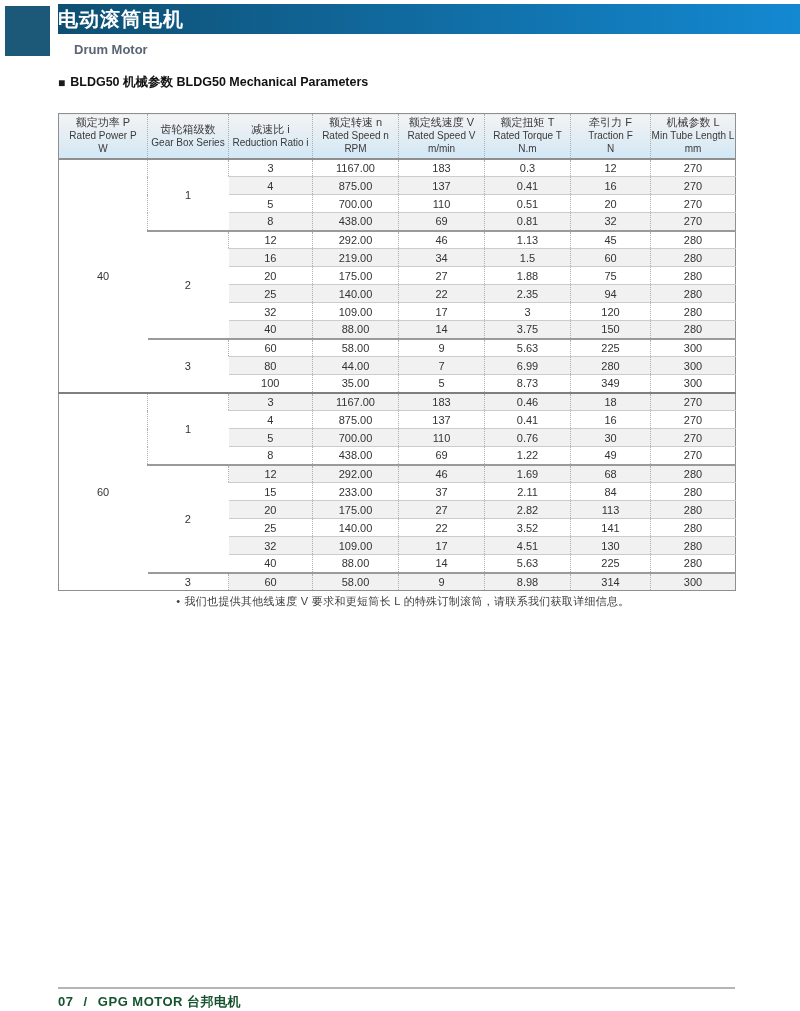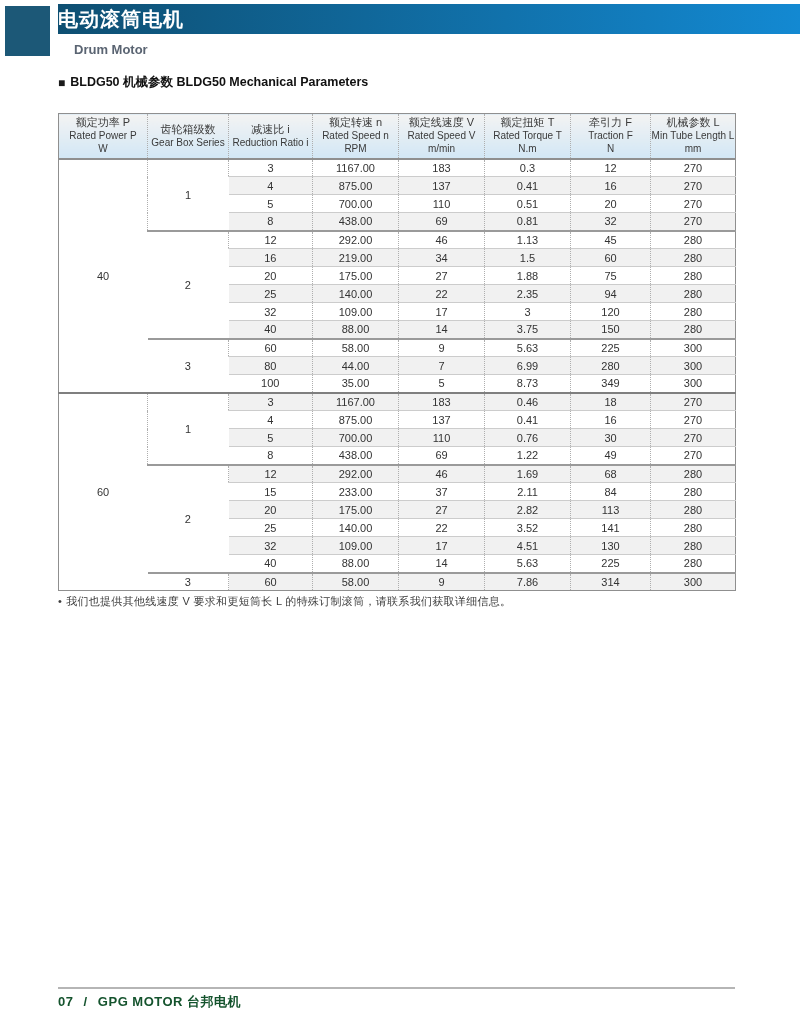--- a/index.html
+++ b/index.html
@@ -60,21 +60,21 @@
   }
   tbody tr:first-child td { border-top:none; }
   tbody tr.stripe td.data { background:#f1f1f1; }
   tbody td.merge { background:#ffffff; }
   tbody tr.group-start td { border-top:2px solid #9a9a9a; }
   tbody tr.power-start td { border-top:2px solid #7f7f7f; }
 
   
   .footnote {
     position:absolute; left:58px; top:594px; width:690px;
-    font-size:11px; color:#3d3d3d; letter-spacing:0.3px;
+    font-size:11px; color:#3d3d3d; letter-spacing:0.3px;text-align:center;
   }
   .footnote .bullet { margin-right:4px; }
 
   
   .footer-rule {
     position:absolute; left:58px; top:987px; width:677px;
     border-top:2px solid #b5b5b5;
   }
   .footer-text {
     position:absolute; left:58px; top:993px;
@@ -340,21 +340,21 @@
           <td class="data">14</td>
           <td class="data">5.63</td>
           <td class="data">225</td>
           <td class="data">280</td>
         </tr>
         <tr class="stripe group-start">
           <td rowspan="1" class="merge">3</td>
           <td class="data">60</td>
           <td class="data">58.00</td>
           <td class="data">9</td>
-          <td class="data">7.86</td>
+          <td class="data">8.98</td>
           <td class="data">314</td>
           <td class="data">300</td>
         </tr>
       </tbody>
   </table>
 </div>
 
 <div class="footnote">
   <span class="bullet">•</span><span>我们也提供其他线速度 V 要求和更短筒长 L 的特殊订制滚筒，请联系我们获取详细信息。</span>
 </div>

